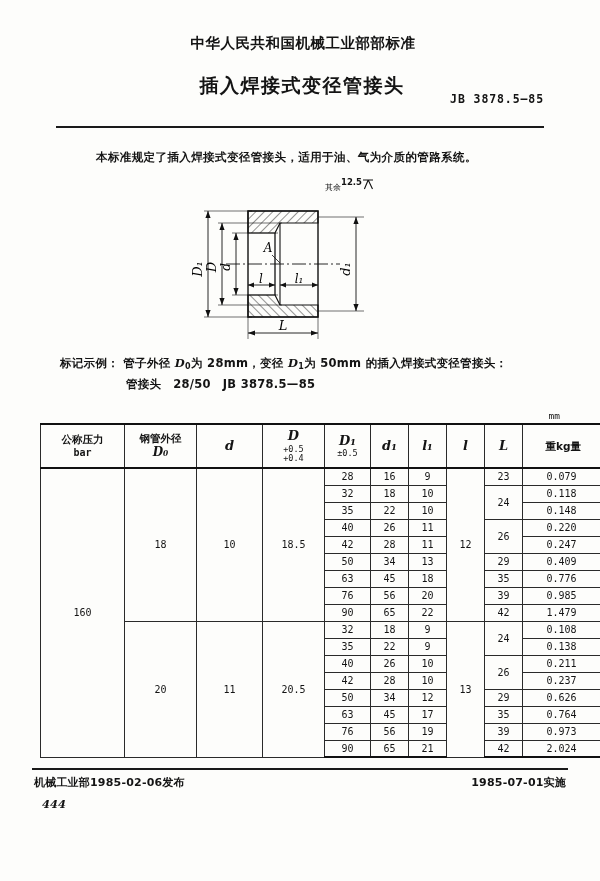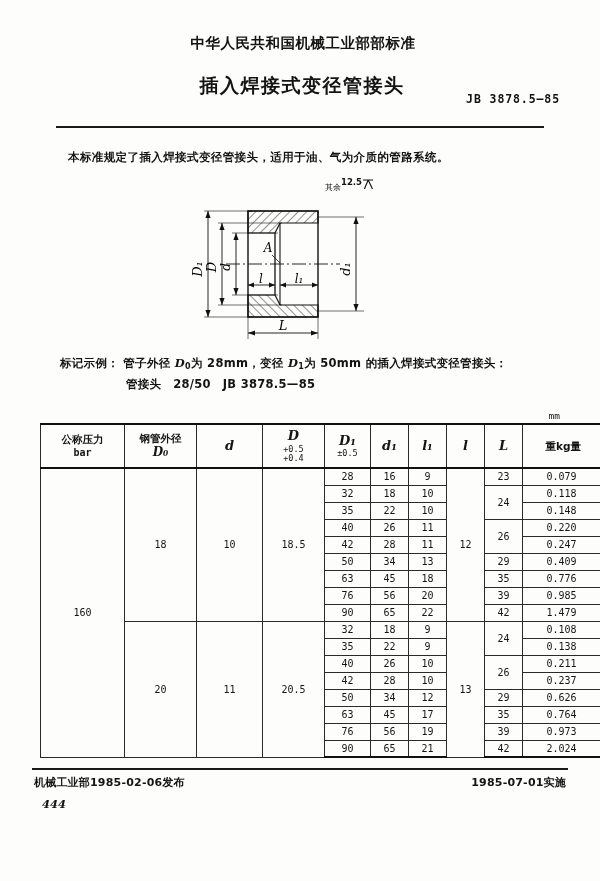--- a/index.html
+++ b/index.html
@@ -18,21 +18,21 @@
   .hdr-std {
     text-align: center;
     font-size: 14.5px;
     font-weight: bold;
     letter-spacing: .5px;
     margin: 34px 0 0 0;
     padding-left: 6px;
   }
   .hdr-code {
     position: absolute;
-    right: 40px; top: 58px;
+    right: 56px; top: 58px;
     font-size: 11.5px;
     font-weight: bold;
     letter-spacing: .9px;
     font-family: "DejaVu Sans Mono", "Liberation Mono", monospace;
   }
   .hdr-title {
     text-align: center;
     font-size: 19px;
     font-weight: bold;
     letter-spacing: 1.5px;
@@ -40,21 +40,21 @@
     padding-left: 4px;
   }
   .rule {
     height: 2px; background: #1a1a1a;
     margin: 27px 56px 0 56px;
   }
 
   
   .intro {
     margin: 22px 0 0 0;
-    padding-left: 68px;
+    padding-left: 96px;
     font-size: 11.5px;
     letter-spacing: .4px;
     font-weight: bold;
   }
   .rough {
     margin-top: 12px;
     text-align: center;
     padding-left: 100px;
     font-size: 9px;
     position: relative;

